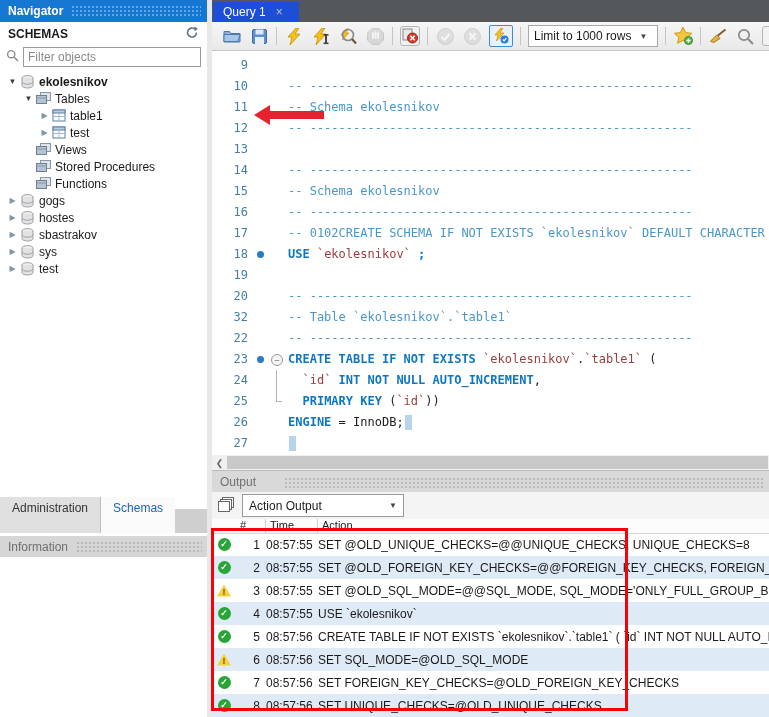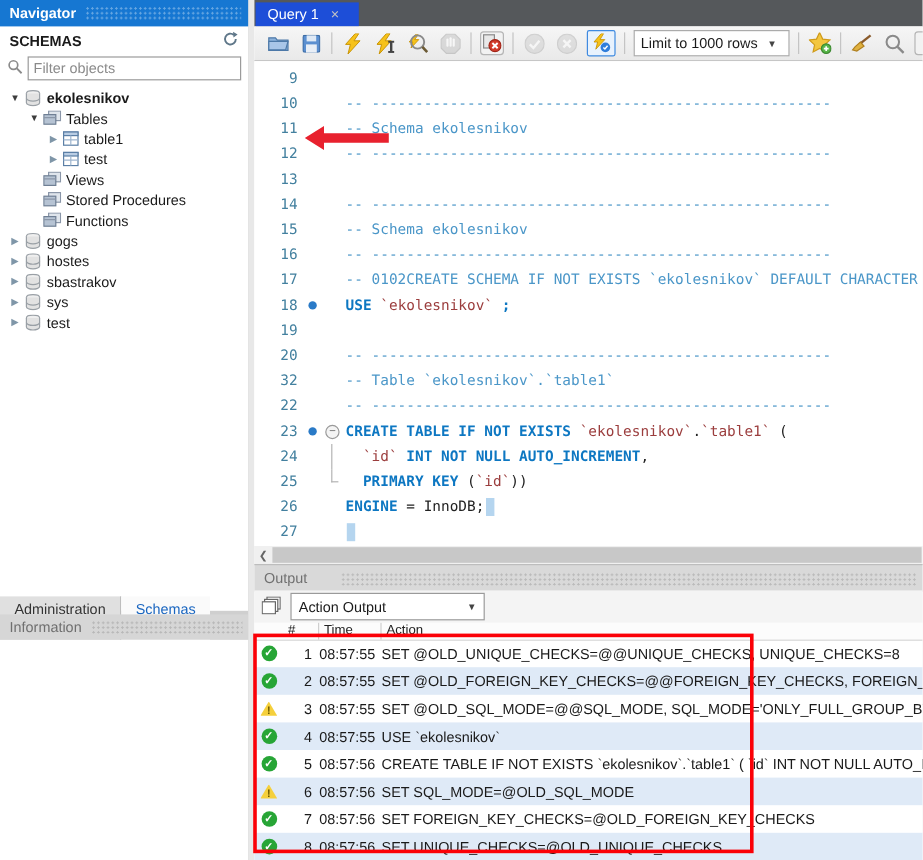--- a/index.html
+++ b/index.html
@@ -24,21 +24,21 @@
   .exp{width:13px;text-align:center;font-size:8px;flex:0 0 13px;}
   .exp.expanded{color:#3d3d3d;}
   .exp.collapsed{color:#7f96a8;}
   .ticon{margin:0 4px 0 1px;display:inline-flex;flex:0 0 auto;}
   .tlabel{font-size:12px;}
   .tlabel.bold{font-weight:bold;}
   .left-tabs{position:absolute;left:0;top:509px;width:207px;height:24px;background:#cfcfcf;display:flex;align-items:flex-end;}
   .ltab{height:36px;line-height:22px;padding:0 12px;font-size:12px;}
   .ltab.inactive{background:#e0e0e0;color:#333;border-right:1px solid #bdbdbd;}
   .ltab.active{background:#fafafa;color:#1a66c0;}
-  .info-header{position:absolute;left:0;top:512px;width:207px;height:21px;background:#d6d6d6;color:#6f6f6f;
+  .info-header{position:absolute;left:0;top:536px;width:207px;height:21px;background:#d6d6d6;color:#6f6f6f;
       display:flex;align-items:center;}
   .info-header .lbl{padding:0 8px;}
   .hatch-d{flex:1;height:11px;margin-right:5px;
       background-image:radial-gradient(rgba(0,0,0,.14) 1px,transparent 1px);background-size:4px 4px;}
   .info-body{position:absolute;left:0;top:557px;width:207px;height:160px;background:#fff;}
   .no-object{margin-top:26px;text-align:center;font-weight:bold;font-size:13px;color:#111;}
 
   
   .right{position:absolute;left:212px;top:0;width:557px;height:717px;background:#fff;}
   .divider{position:absolute;left:207px;top:0;width:5px;height:717px;background:#e8e8e8;}

